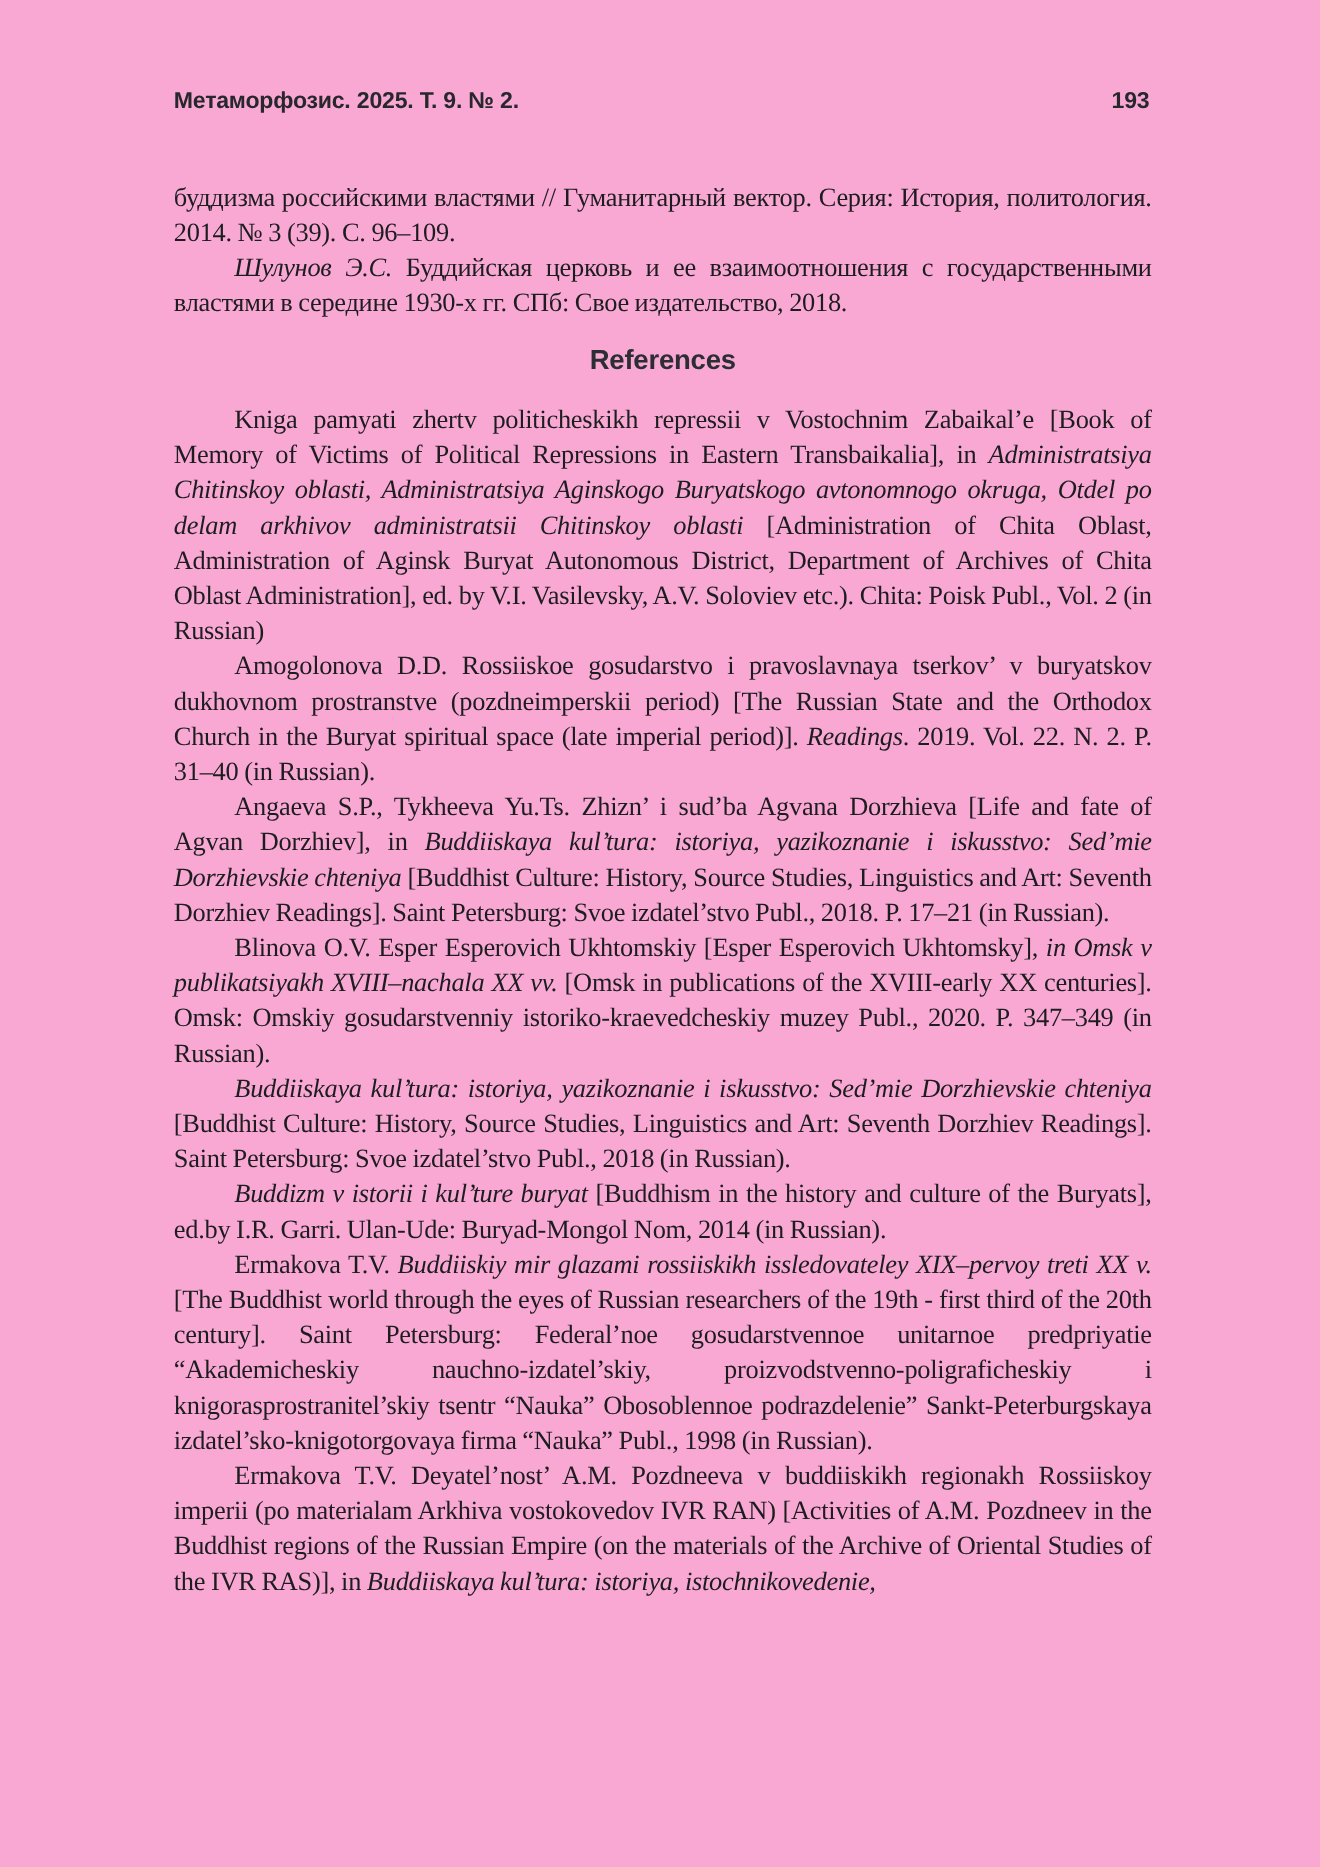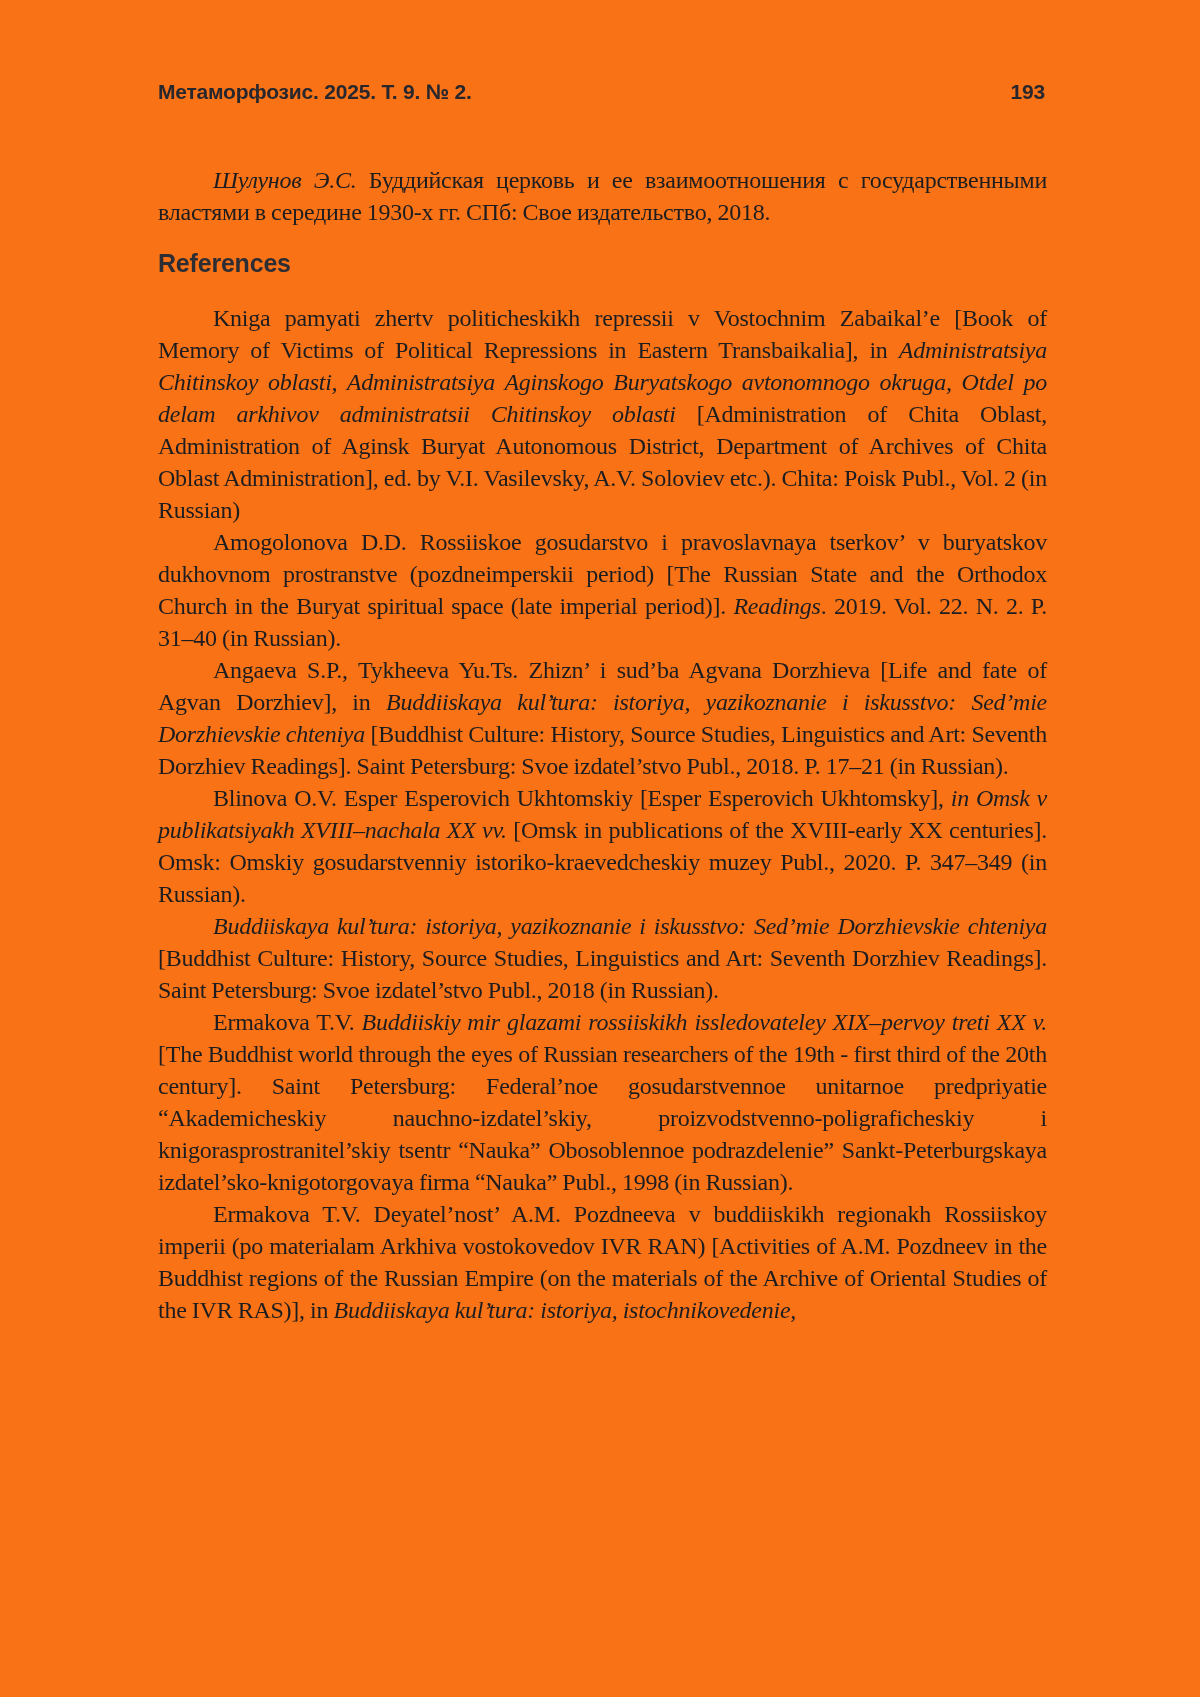--- a/index.html
+++ b/index.html
@@ -4,21 +4,21 @@
 <style>
   html, body { margin: 0; padding: 0; }
   body {
     width: 1200px; height: 1697px;
     background: #f4f4f4;
     font-family: "Liberation Serif", "DejaVu Serif", serif;
   }
   .page {
     position: relative;
     width: 1200px; height: 1697px;
-    background: #f97316;
+    background: #f9a8d4;
     overflow: hidden;
   }
   .running-header {
     position: absolute;
     top: 80px; left: 158px; width: 887px;
     display: flex; justify-content: space-between; align-items: baseline;
     font-family: "Liberation Sans", "DejaVu Sans", sans-serif;
     font-weight: bold;
     font-size: 21px;
     color: #27272d;
@@ -36,48 +36,50 @@
   }
   .content p { margin: 0; }
   .content p.indent { text-indent: 55px; }
   .content .italic { font-style: italic; margin-top: 16px; }
   .refs-heading {
     font-family: "Liberation Sans", "DejaVu Sans", sans-serif;
     font-weight: bold;
     font-size: 25px;
     line-height: 30px;
     color: #2d2d34;
-    text-align: left;
+    text-align: center;
     margin: 20px 0 24px 0;
     letter-spacing: -0.2px;
   }
 </style>
 </head>
 <body>
 
 <div class="page">
 
   <div class="running-header">
     <span>Метаморфозис. 2025. Т. 9. № 2.</span>
     <span>193</span>
   </div>
 
   <div class="content">
 
     <div>
+        <p class=""><span class="">буддизма российскими властями // Гуманитарный вектор. Серия: История, политология. 2014. № 3 (39). С. 96–109.</span></p>
         <p class="indent"><span class="italic">Шулунов Э.С.</span><span class=""> Буддийская церковь и ее взаимоотношения с государственными властями в середине 1930-х гг. СПб: Свое издательство, 2018.</span></p>
       </div>
 
     <h2 class="refs-heading">References</h2>
 
     <div>
         <p class="indent"><span class="">Kniga pamyati zhertv politicheskikh repressii v Vostochnim Zabaikal’e [Book of Memory of Victims of Political Repressions in Eastern Transbaikalia], in </span><span class="italic">Administratsiya Chitinskoy oblasti, Administratsiya Aginskogo Buryatskogo avtonomnogo okruga, Otdel po delam arkhivov administratsii Chitinskoy oblasti</span><span class=""> [Administration of Chita Oblast, Administration of Aginsk Buryat Autonomous District, Department of Archives of Chita Oblast Administration], ed. by V.I. Vasilevsky, A.V. Soloviev etc.). Chita: Poisk Publ., Vol. 2 (in Russian)</span></p>
         <p class="indent"><span class="">Amogolonova D.D. Rossiiskoe gosudarstvo i pravoslavnaya tserkov’ v buryatskov dukhovnom prostranstve (pozdneimperskii period) [The Russian State and the Orthodox Church in the Buryat spiritual space (late imperial period)]. </span><span class="italic">Readings</span><span class="">. 2019. Vol. 22. N. 2. P. 31–40 (in Russian).</span></p>
         <p class="indent"><span class="">Angaeva S.P., Tykheeva Yu.Ts. Zhizn’ i sud’ba Agvana Dorzhieva [Life and fate of Agvan Dorzhiev], in </span><span class="italic">Buddiiskaya kul’tura: istoriya, yazikoznanie i iskusstvo: Sed’mie Dorzhievskie chteniya</span><span class=""> [Buddhist Culture: History, Source Studies, Linguistics and Art: Seventh Dorzhiev Readings]. Saint Petersburg: Svoe izdatel’stvo Publ., 2018. P. 17–21 (in Russian).</span></p>
         <p class="indent"><span class="">Blinova O.V. Esper Esperovich Ukhtomskiy [Esper Esperovich Ukhtomsky], </span><span class="italic">in Omsk v publikatsiyakh XVIII–nachala XX vv.</span><span class=""> [Omsk in publications of the XVIII-early XX centuries]. Omsk: Omskiy gosudarstvenniy istoriko-kraevedcheskiy muzey Publ., 2020. P. 347–349 (in Russian).</span></p>
         <p class="indent"><span class="italic">Buddiiskaya kul’tura: istoriya, yazikoznanie i iskusstvo: Sed’mie Dorzhievskie chteniya</span><span class=""> [Buddhist Culture: History, Source Studies, Linguistics and Art: Seventh Dorzhiev Readings]. Saint Petersburg: Svoe izdatel’stvo Publ., 2018 (in Russian).</span></p>
+        <p class="indent"><span class="italic">Buddizm v istorii i kul’ture buryat</span><span class=""> [Buddhism in the history and culture of the Buryats], ed.by I.R. Garri. Ulan-Ude: Buryad-Mongol Nom, 2014 (in Russian).</span></p>
         <p class="indent"><span class="">Ermakova T.V. </span><span class="italic">Buddiiskiy mir glazami rossiiskikh issledovateley XIX–pervoy treti XX v.</span><span class=""> [The Buddhist world through the eyes of Russian researchers of the 19th - first third of the 20th century]. Saint Petersburg: Federal’noe gosudarstvennoe unitarnoe predpriyatie “Akademicheskiy nauchno-izdatel’skiy, proizvodstvenno-poligraficheskiy i knigorasprostranitel’skiy tsentr “Nauka” Obosoblennoe podrazdelenie” Sankt-Peterburgskaya izdatel’sko-knigotorgovaya firma “Nauka” Publ., 1998 (in Russian).</span></p>
         <p class="indent"><span class="">Ermakova T.V. Deyatel’nost’ A.M. Pozdneeva v buddiiskikh regionakh Rossiiskoy imperii (po materialam Arkhiva vostokovedov IVR RAN) [Activities of A.M. Pozdneev in the Buddhist regions of the Russian Empire (on the materials of the Archive of Oriental Studies of the IVR RAS)], in </span><span class="italic">Buddiiskaya kul’tura: istoriya, istochnikovedenie,</span></p>
       </div>
 
   </div>
 
 </div>
 
 </body></html>

